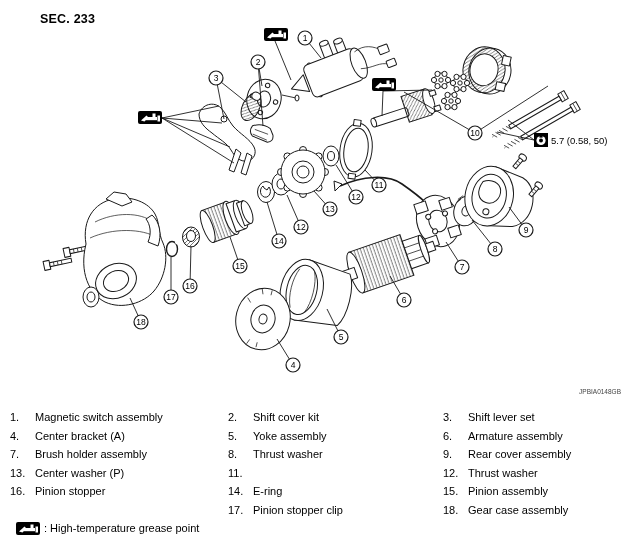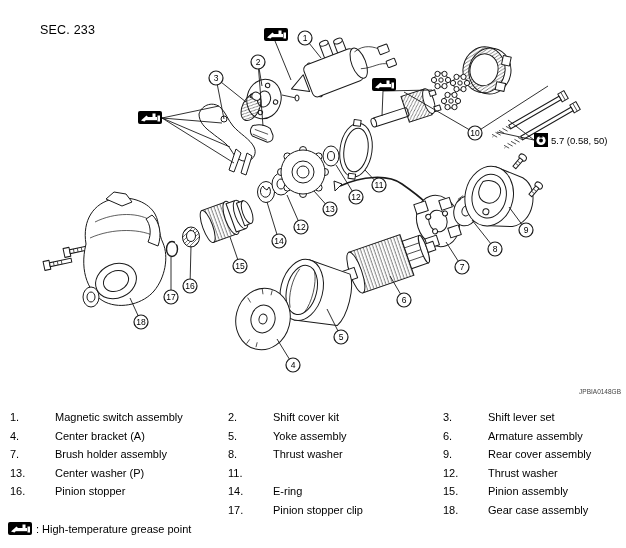--- a/index.html
+++ b/index.html
@@ -1,35 +1,35 @@
 <!DOCTYPE html>
 <html><head>
 <meta charset="utf-8">
 <style>
   html,body{margin:0;padding:0;background:#fff;}
   .page{position:relative;width:626px;height:548px;background:#fff;
         font-family:"Liberation Sans",sans-serif;color:#000;overflow:hidden;}
-  .sec-title{position:absolute;left:40px;top:23px;font-size:12.5px;font-weight:normal;letter-spacing:.2px;}
+  .sec-title{position:absolute;left:40px;top:12px;font-size:12.5px;font-weight:bold;letter-spacing:.2px;}
   svg.diagram{position:absolute;left:0;top:0;}
   .p{fill:#fff;stroke:#1a1a1a;stroke-width:1;stroke-linejoin:round;}
   .ln{stroke:#1a1a1a;stroke-width:.9;}
   .lnn{stroke:#1a1a1a;stroke-width:.7;fill:none;}
   .co{fill:#fff;stroke:#1a1a1a;stroke-width:1.2;}
   .ct{font-size:8.5px;text-anchor:middle;fill:#000;font-family:"Liberation Sans",sans-serif;}
   .torq{font-size:9.5px;fill:#000;font-family:"Liberation Sans",sans-serif;}
   .figcode{font-size:6.5px;fill:#444;text-anchor:end;font-family:"Liberation Sans",sans-serif;}
   .plist{position:absolute;top:411px;left:0;width:626px;font-size:11px;}
   .plist-col{position:absolute;top:0;}
   .plist-col.c1{left:10px;width:212px;}
   .plist-col.c2{left:228px;width:210px;}
   .plist-col.c3{left:443px;width:180px;}
   .prow{display:flex;height:18.6px;align-items:flex-start;}
   .pnum{width:25px;flex:none;}
-  .plabel{flex:1;margin-left:20px;}
-  .legend{position:absolute;left:8px;top:522px;display:flex;align-items:center;font-size:11px;}
+  .plabel{flex:1;}
+  .legend{position:absolute;left:16px;top:522px;display:flex;align-items:flex-start;font-size:11px;}
   .legend svg{margin-right:4px;}
 </style>
 </head>
 <body>
 
 <div class="page">
   <div class="sec-title">SEC. 233</div>
 
   <svg class="diagram" width="626" height="405" viewBox="0 0 626 405">
     <defs>

